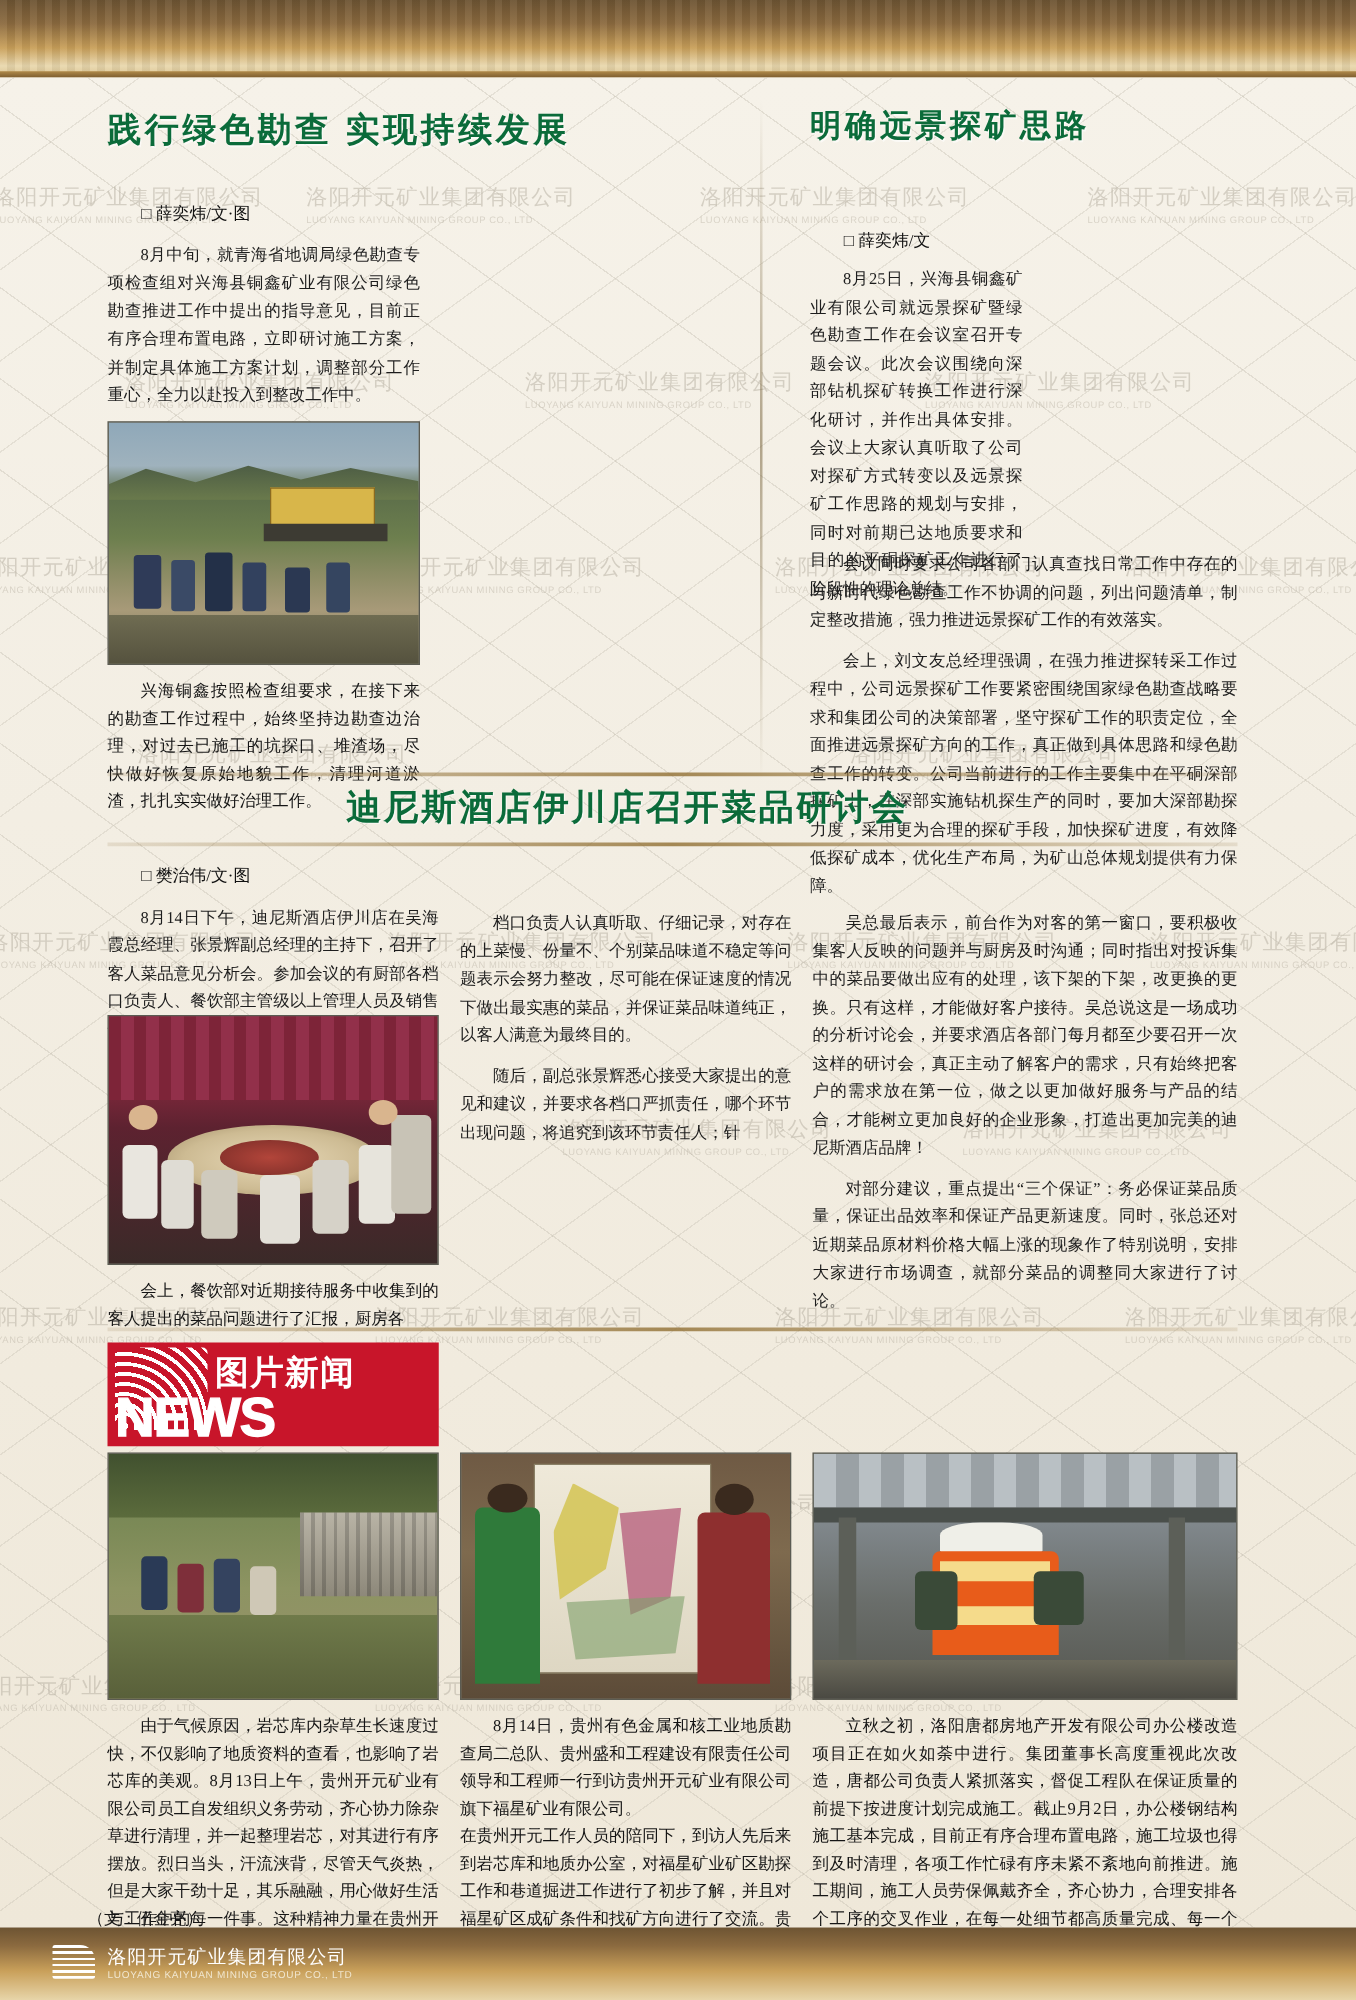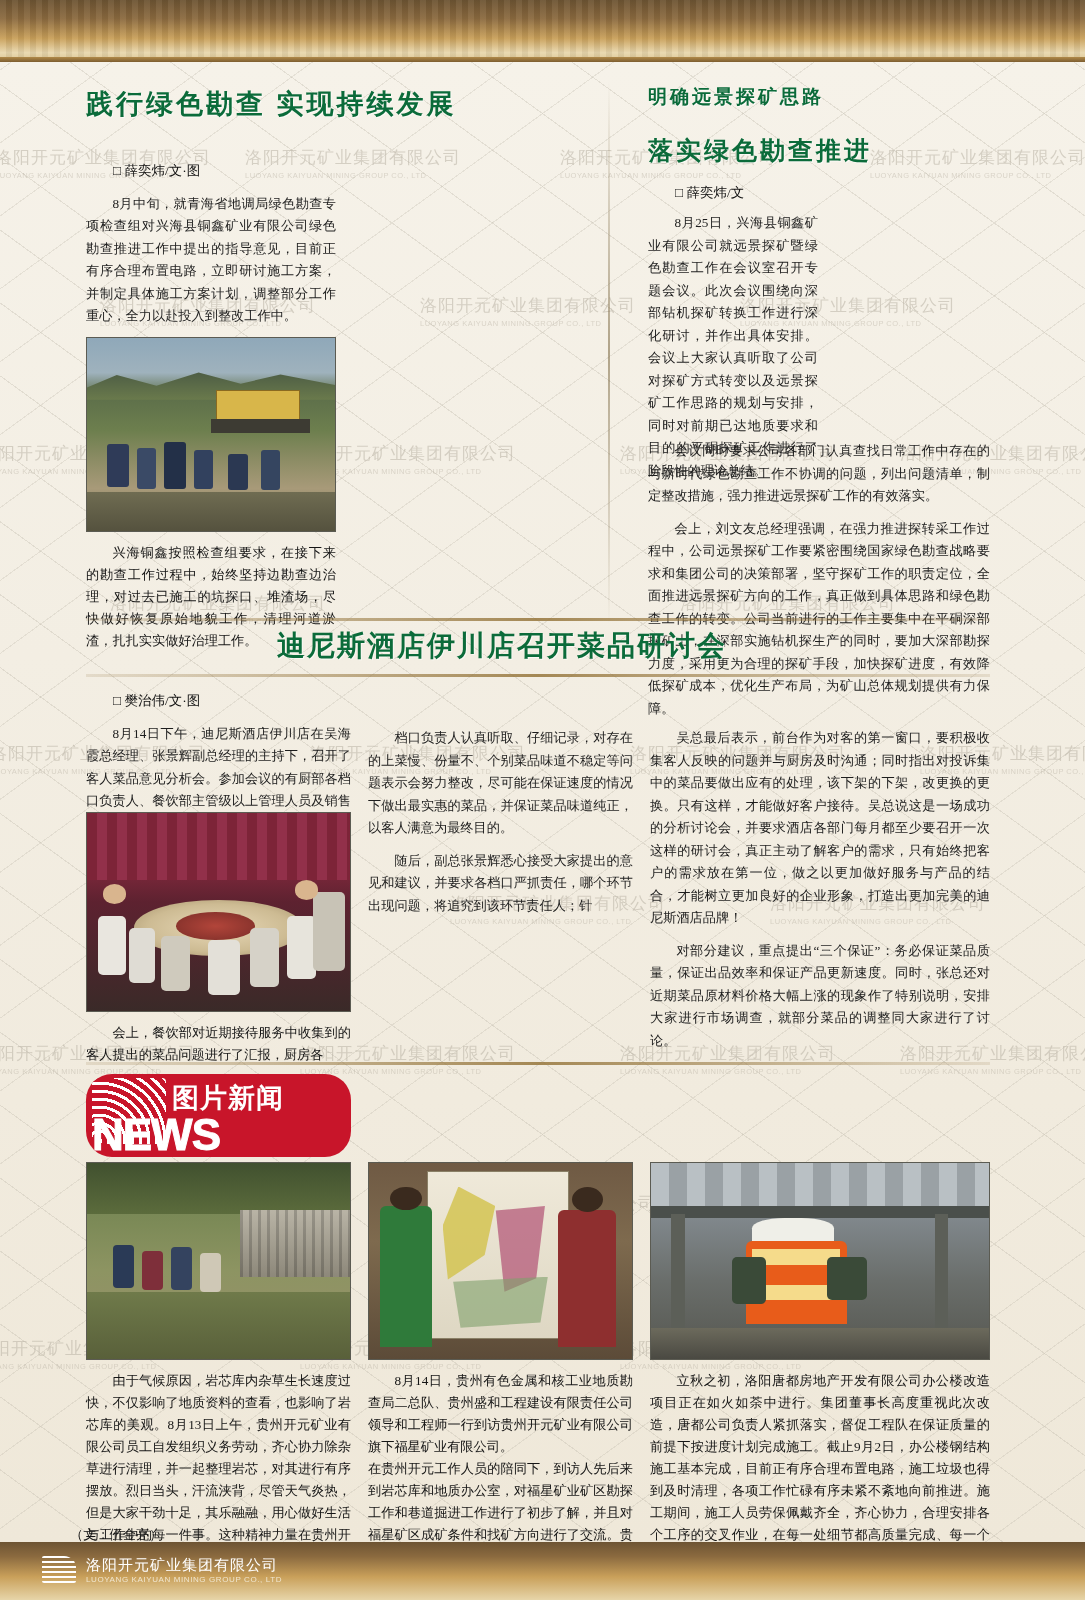--- a/index.html
+++ b/index.html
@@ -52,21 +52,21 @@
   
   .hl {
     position: absolute;
     font-family: Liberation Sans, sans-serif;
     font-weight: bold;
     color: #0b6b3a;
     letter-spacing: 3px;
     text-shadow: 1px 1px 0 rgba(255,255,255,.6);
   }
   .hl-1 { left: 86px; top: 24px; font-size: 27px; }
-  .hl-2 { left: 648px; top: 22px; font-size: 19px; }
+  .hl-2 { left: 648px; top: 22px; font-size: 25px; }
   .hl-3 { left: 648px; top: 72px; font-size: 25px; }
   .hl-4 { left: 277px; top: 565px; font-size: 28px; letter-spacing:2px;}
 
   .vdiv {
     position:absolute; width: 2px;
     background: linear-gradient(180deg, rgba(120,100,60,.0), rgba(120,100,60,.55), rgba(120,100,60,0));
   }
 
   .hr-gold {
     position:absolute; height: 3px;
@@ -173,21 +173,20 @@
     <div class="wm" style="left:760px; top:1130px;"><span class="cn">洛阳开元矿业集团有限公司</span><span class="en">LUOYANG KAIYUAN MINING GROUP CO., LTD</span></div>
 
     <div class="wm" style="left:-25px; top:1275px;"><span class="cn">洛阳开元矿业集团有限公司</span><span class="en">LUOYANG KAIYUAN MINING GROUP CO., LTD</span></div>
     <div class="wm" style="left:300px; top:1275px;"><span class="cn">洛阳开元矿业集团有限公司</span><span class="en">LUOYANG KAIYUAN MINING GROUP CO., LTD</span></div>
     <div class="wm" style="left:620px; top:1275px;"><span class="cn">洛阳开元矿业集团有限公司</span><span class="en">LUOYANG KAIYUAN MINING GROUP CO., LTD</span></div>
   </div>
   <div class="diag-layer"></div>
 
   <div class="hl hl-1">践行绿色勘查 实现持续发展</div>
   <div class="hl hl-2">明确远景探矿思路</div>
-  <div class="hl hl-3">落实绿色勘查推进</div>
 
   <div class="vdiv" style="left:608px; top:18px; height:545px;"></div>
 
   <div class="col" style="left:86px; top:98px; width:250px;">
     <p class="byline">薛奕炜/文·图</p>
     <p>8月中旬，就青海省地调局绿色勘查专项检查组对兴海县铜鑫矿业有限公司绿色勘查推进工作中提出的指导意见，目前正有序合理布置电路，立即研讨施工方案，并制定具体施工方案计划，调整部分工作重心，全力以赴投入到整改工作中。</p>
   </div>
 
   <div class="photo" style="left:86px; top:275px; width:250px; height:195px;">
     <div style="position:absolute;inset:0;background:linear-gradient(180deg,#8fa8b9 0%,#9fb2bd 18%,#5d6f4a 30%,#6d7f4e 48%,#8a8b63 62%,#a89a79 78%,#6d6b52 100%);"></div>
@@ -256,21 +255,21 @@
     <p>随后，副总张景辉悉心接受大家提出的意见和建议，并要求各档口严抓责任，哪个环节出现问题，将追究到该环节责任人；针</p>
   </div>
 
   <div class="col" style="left:650px; top:665px; width:340px;">
     <p>吴总最后表示，前台作为对客的第一窗口，要积极收集客人反映的问题并与厨房及时沟通；同时指出对投诉集中的菜品要做出应有的处理，该下架的下架，改更换的更换。只有这样，才能做好客户接待。吴总说这是一场成功的分析讨论会，并要求酒店各部门每月都至少要召开一次这样的研讨会，真正主动了解客户的需求，只有始终把客户的需求放在第一位，做之以更加做好服务与产品的结合，才能树立更加良好的企业形象，打造出更加完美的迪尼斯酒店品牌！</p>
     <p>对部分建议，重点提出“三个保证”：务必保证菜品质量，保证出品效率和保证产品更新速度。同时，张总还对近期菜品原材料价格大幅上涨的现象作了特别说明，安排大家进行市场调查，就部分菜品的调整同大家进行了讨论。</p>
   </div>
 
   <div class="hr-gold" style="left:86px; top:1000px; width:904px;"></div>
 
-  <div class="news-logo" style="left:86px; top:1012px; width:265px; height:83px;border-radius:26px;">
+  <div class="news-logo" style="left:86px; top:1012px; width:265px; height:83px;">
     <div class="swirl"></div>
     <div class="cn">图片新闻</div>
     <div class="en">NEWS</div>
   </div>
 
   <div class="photo" style="left:86px; top:1100px; width:265px; height:198px;">
     <div style="position:absolute;inset:0;background:linear-gradient(180deg,#6d7f52 0%,#7c8a57 30%,#8d9462 55%,#9a8f6d 100%);"></div>
     <div style="position:absolute;left:0;top:0;width:100%;height:26%;background:linear-gradient(180deg,#41512f,#5b6b3c);"></div>
     <div style="position:absolute;left:58%;top:24%;width:42%;height:34%;background:linear-gradient(180deg,#b9b4a6,#8d887a);"></div>
     <div style="position:absolute;left:58%;top:24%;width:42%;height:34%;background:repeating-linear-gradient(90deg,rgba(0,0,0,.18) 0 3px,transparent 3px 9px);"></div>

